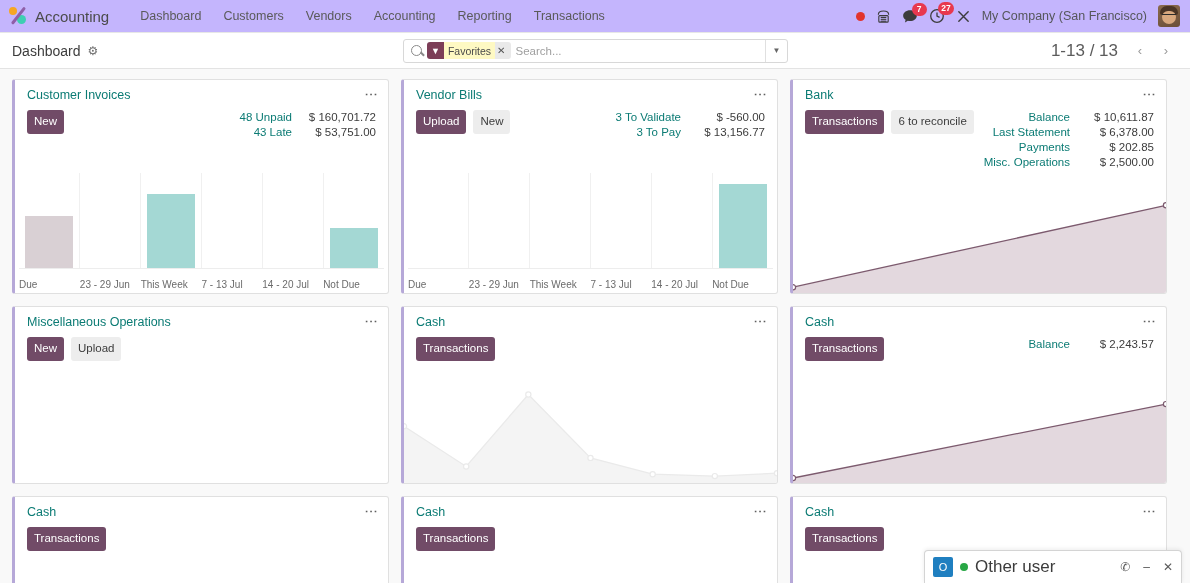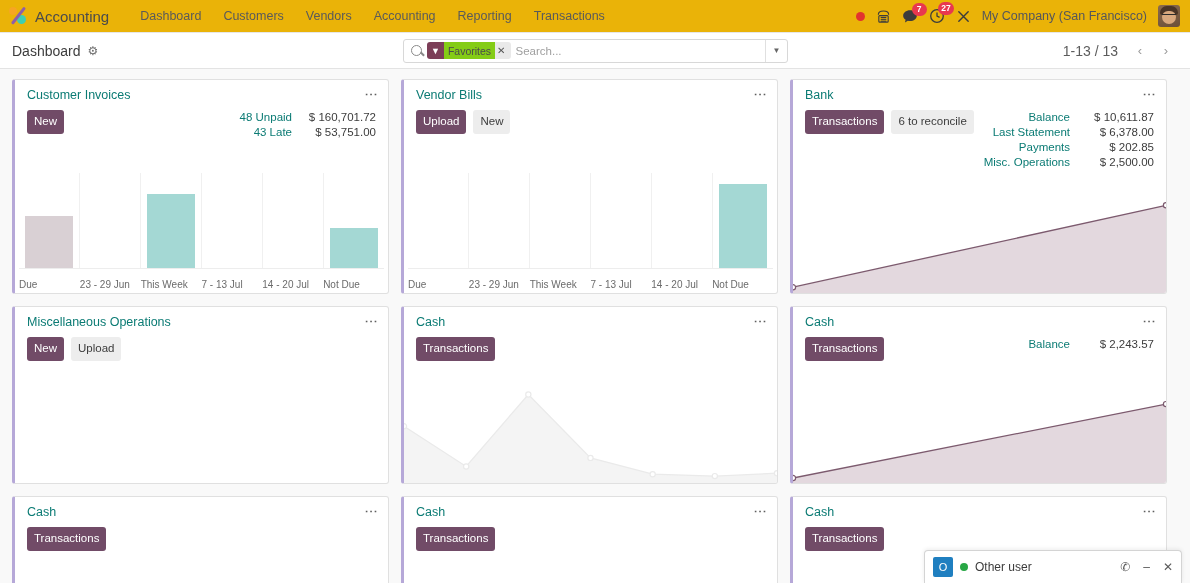--- a/index.html
+++ b/index.html
@@ -7,21 +7,21 @@
     width: 1190px; height: 583px;
     font-family: "Liberation Sans", sans-serif;
     background: #F9F9F9;
     overflow: hidden;
     color: #4D4D4D;
   }
 
   
   .navbar {
     height: 33px;
-    background: #eab308;
+    background: #c4b5fd;
     display: flex;
     align-items: center;
     padding: 0 10px 0 8px;
     border-bottom: 1px solid #E7E7E7;
     position: relative;
   }
   .brand-logo {
     width: 20px; height: 20px;
     position: relative;
     margin-right: 7px;
@@ -110,21 +110,21 @@
   .facet {
     display: flex; align-items: center; height: 17px;
     border-radius: 3px; overflow: hidden; font-size: 10.5px;
     flex: 0 0 auto;
   }
   .facet-icon {
     background: #7C3E58; color: #fff; padding: 0 4px;
     height: 100%; display: flex; align-items: center; font-size: 9px;
   }
   .facet-label {
-    background: #84cc16; color: #4A4A4A; padding: 4px 4px;
+    background: #fef9c3; color: #4A4A4A; padding: 4px 4px;
     height: 100%; display: flex; align-items: center;
   }
   .facet-x {
     background: #E9E9E9; color: #555; padding: 0 5px 0 2px;
     height: 100%; display: flex; align-items: center;
     font-size: 10px; cursor: pointer;
   }
   .search-input {
     border: none; outline: none; font-size: 11.5px;
     color: #3C3C3C; flex: 1; height: 100%; background: transparent;
@@ -132,21 +132,21 @@
   }
   .search-input::placeholder { color: #A0A0A0; }
   .search-caret {
     width: 22px; height: 100%; border-left: 1px solid #E0E0E0;
     display: flex; align-items: center; justify-content: center;
     cursor: pointer; color: #666; font-size: 8px;
   }
   .cp-right {
     margin-left: auto; display: flex; align-items: center; gap: 2px;
   }
-  .pager-text { font-size: 14px; color: #5C5C5C; margin-right: 8px; }
+  .pager-text { font-size: 17px; color: #5C5C5C; margin-right: 8px; }
   .pager-btn {
     width: 24px; height: 22px; display: flex; align-items: center;
     justify-content: center; color: #9A9A9A; font-size: 13px;
     cursor: pointer; border-radius: 2px;
   }
 
   
   .board {
     padding: 10px 12px; display: flex; flex-wrap: wrap;
     gap: 12px 12px; align-content: flex-start;
@@ -237,21 +237,21 @@
   .chat-avatar {
     width: 20px; height: 20px; background: #1F7FC0; color: #fff;
     font-size: 11px; display: flex; align-items: center;
     justify-content: center; border-radius: 2px; flex: 0 0 auto;
   }
   .online-dot {
     width: 8px; height: 8px; border-radius: 50%; background: #28A745;
     flex: 0 0 auto;
   }
   .chat-name {
-    font-size: 12px; color: #3C3C3C; white-space: nowrap;
+    font-size: 17px; color: #3C3C3C; white-space: nowrap;
   }
   .chat-actions {
     margin-left: auto; display: flex; align-items: center; gap: 13px;
     color: #5A5A5A;
   }
   .chat-actions span { cursor: pointer; font-size: 12px; line-height: 1; }
 </style>
 </head>
 <body>
 
@@ -390,20 +390,30 @@
 
   <div class="card tall">
     <div class="card-head">
       <span class="card-title">Vendor Bills</span>
       <span class="kebab">⋮</span>
     </div>
     <div class="card-body">
       <div class="btn-group">
         <button class="btn btn-primary">Upload</button>
         <button class="btn btn-secondary">New</button>
+      </div>
+      <div class="stats">
+        <div class="stat-row">
+          <span class="stat-label">3 To Validate</span>
+          <span class="stat-value">$ -560.00</span>
+        </div>
+        <div class="stat-row">
+          <span class="stat-label">3 To Pay</span>
+          <span class="stat-value">$ 13,156.77</span>
+        </div>
       </div>
     </div>
     <div class="barchart">
       <div class="bar-cols">
           <div class="bar-col"></div>
           <div class="bar-col"></div>
           <div class="bar-col"></div>
           <div class="bar-col"></div>
           <div class="bar-col"></div>
           <div class="bar-col">

